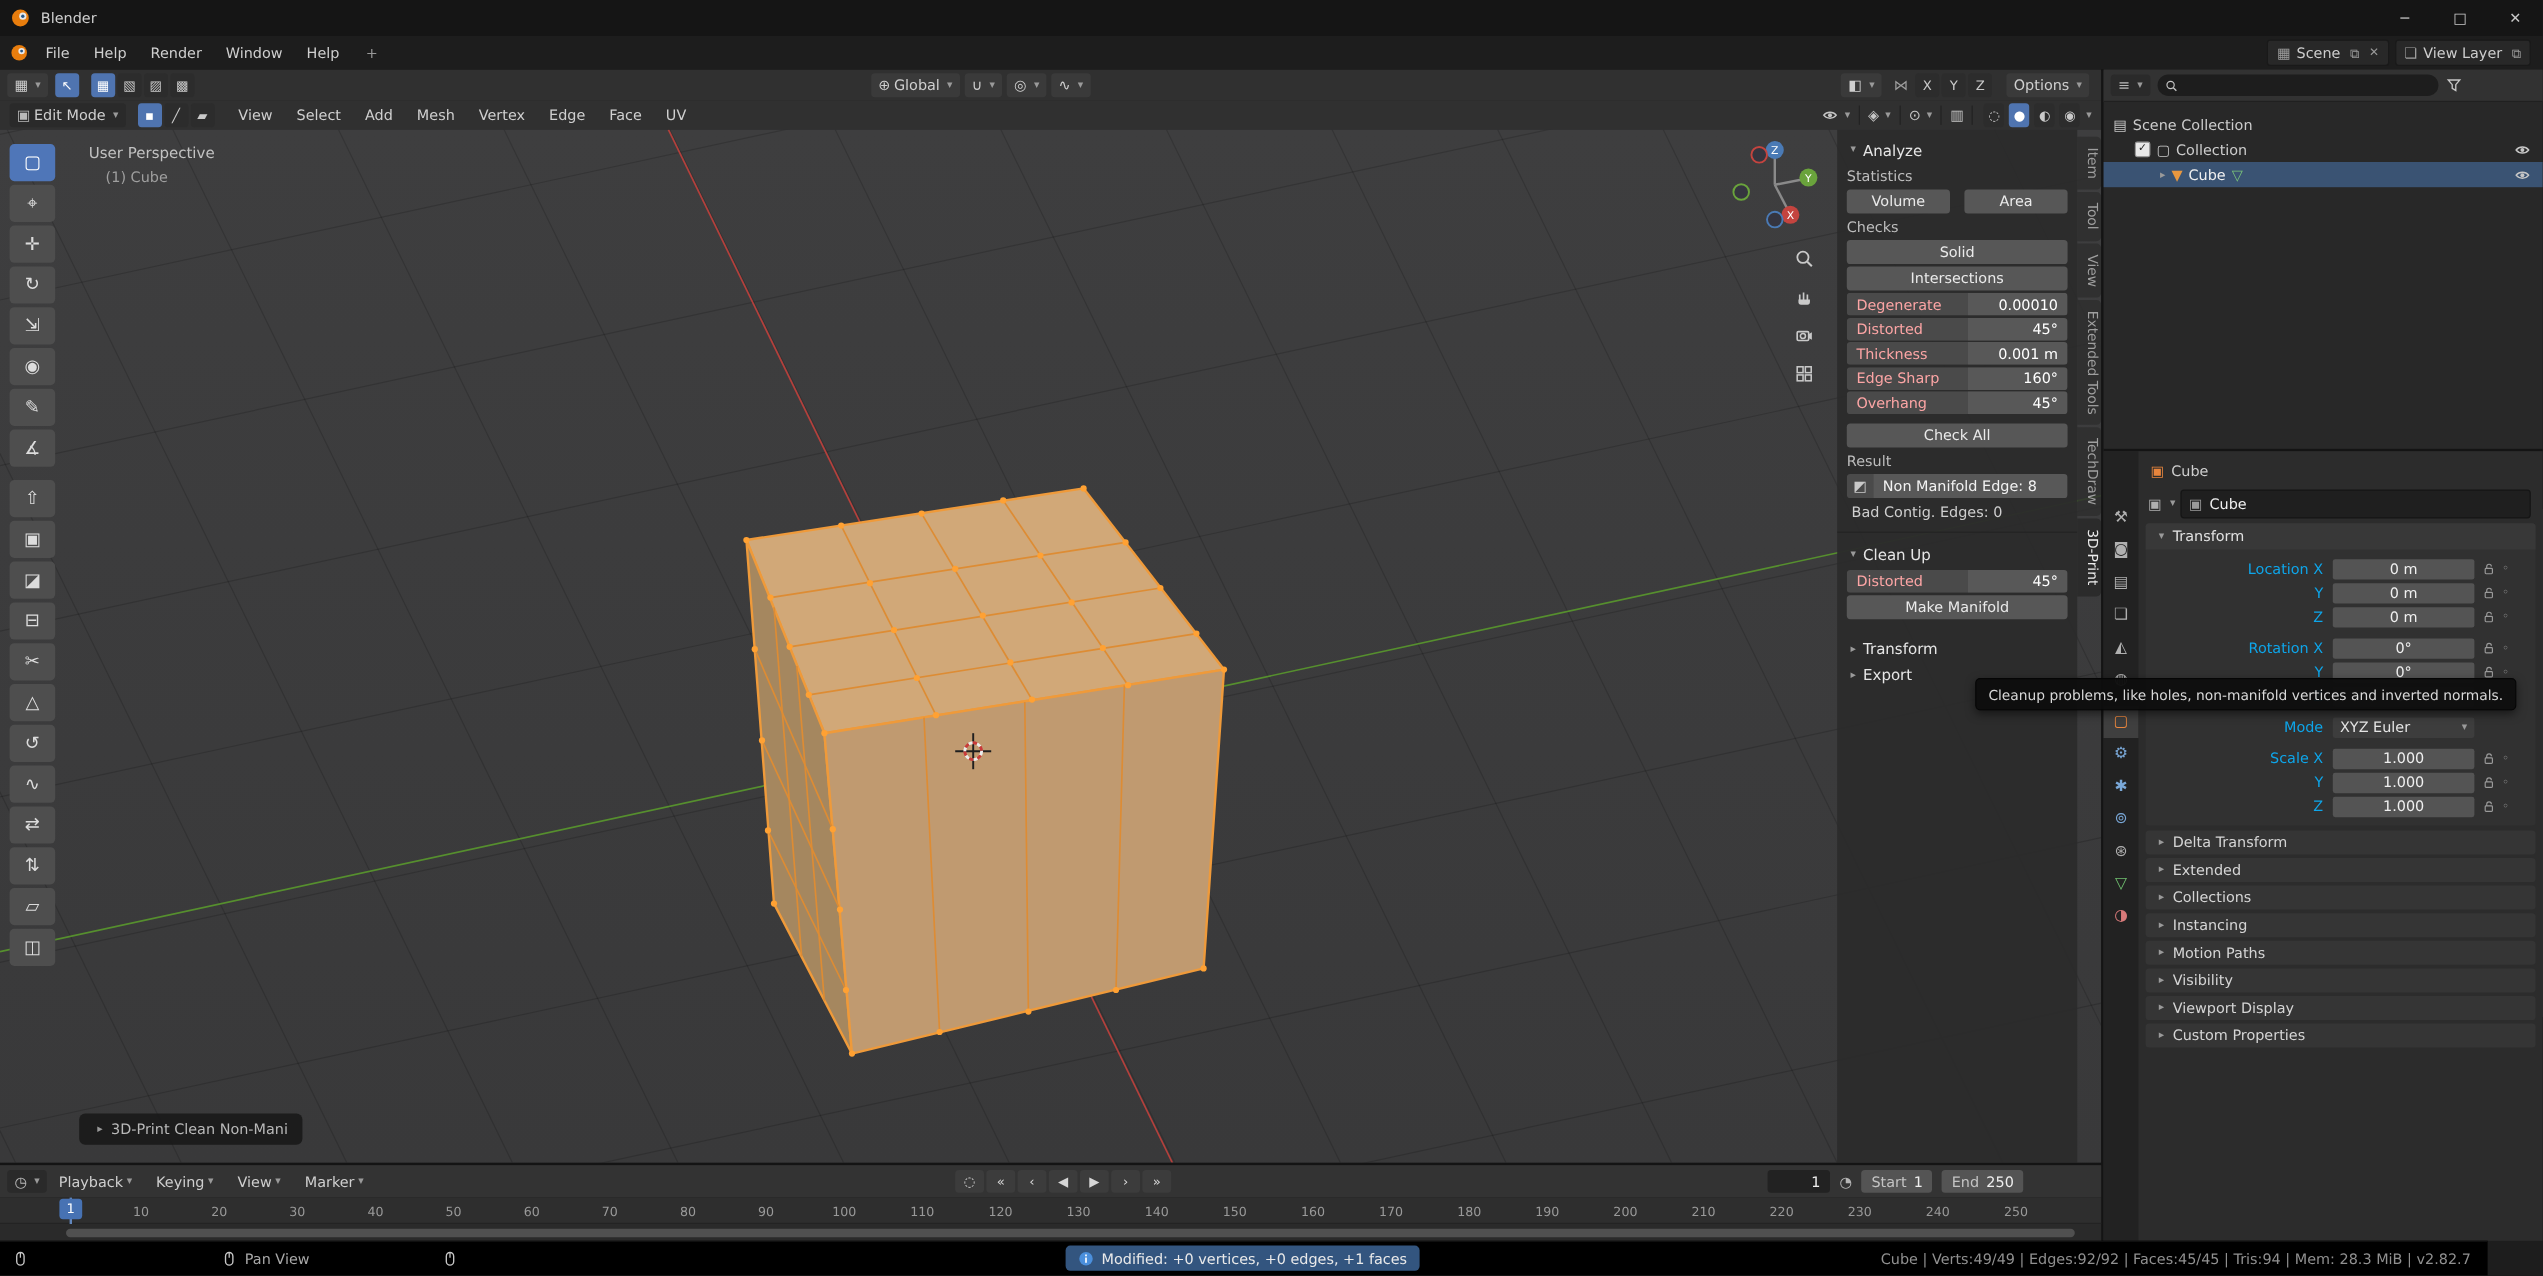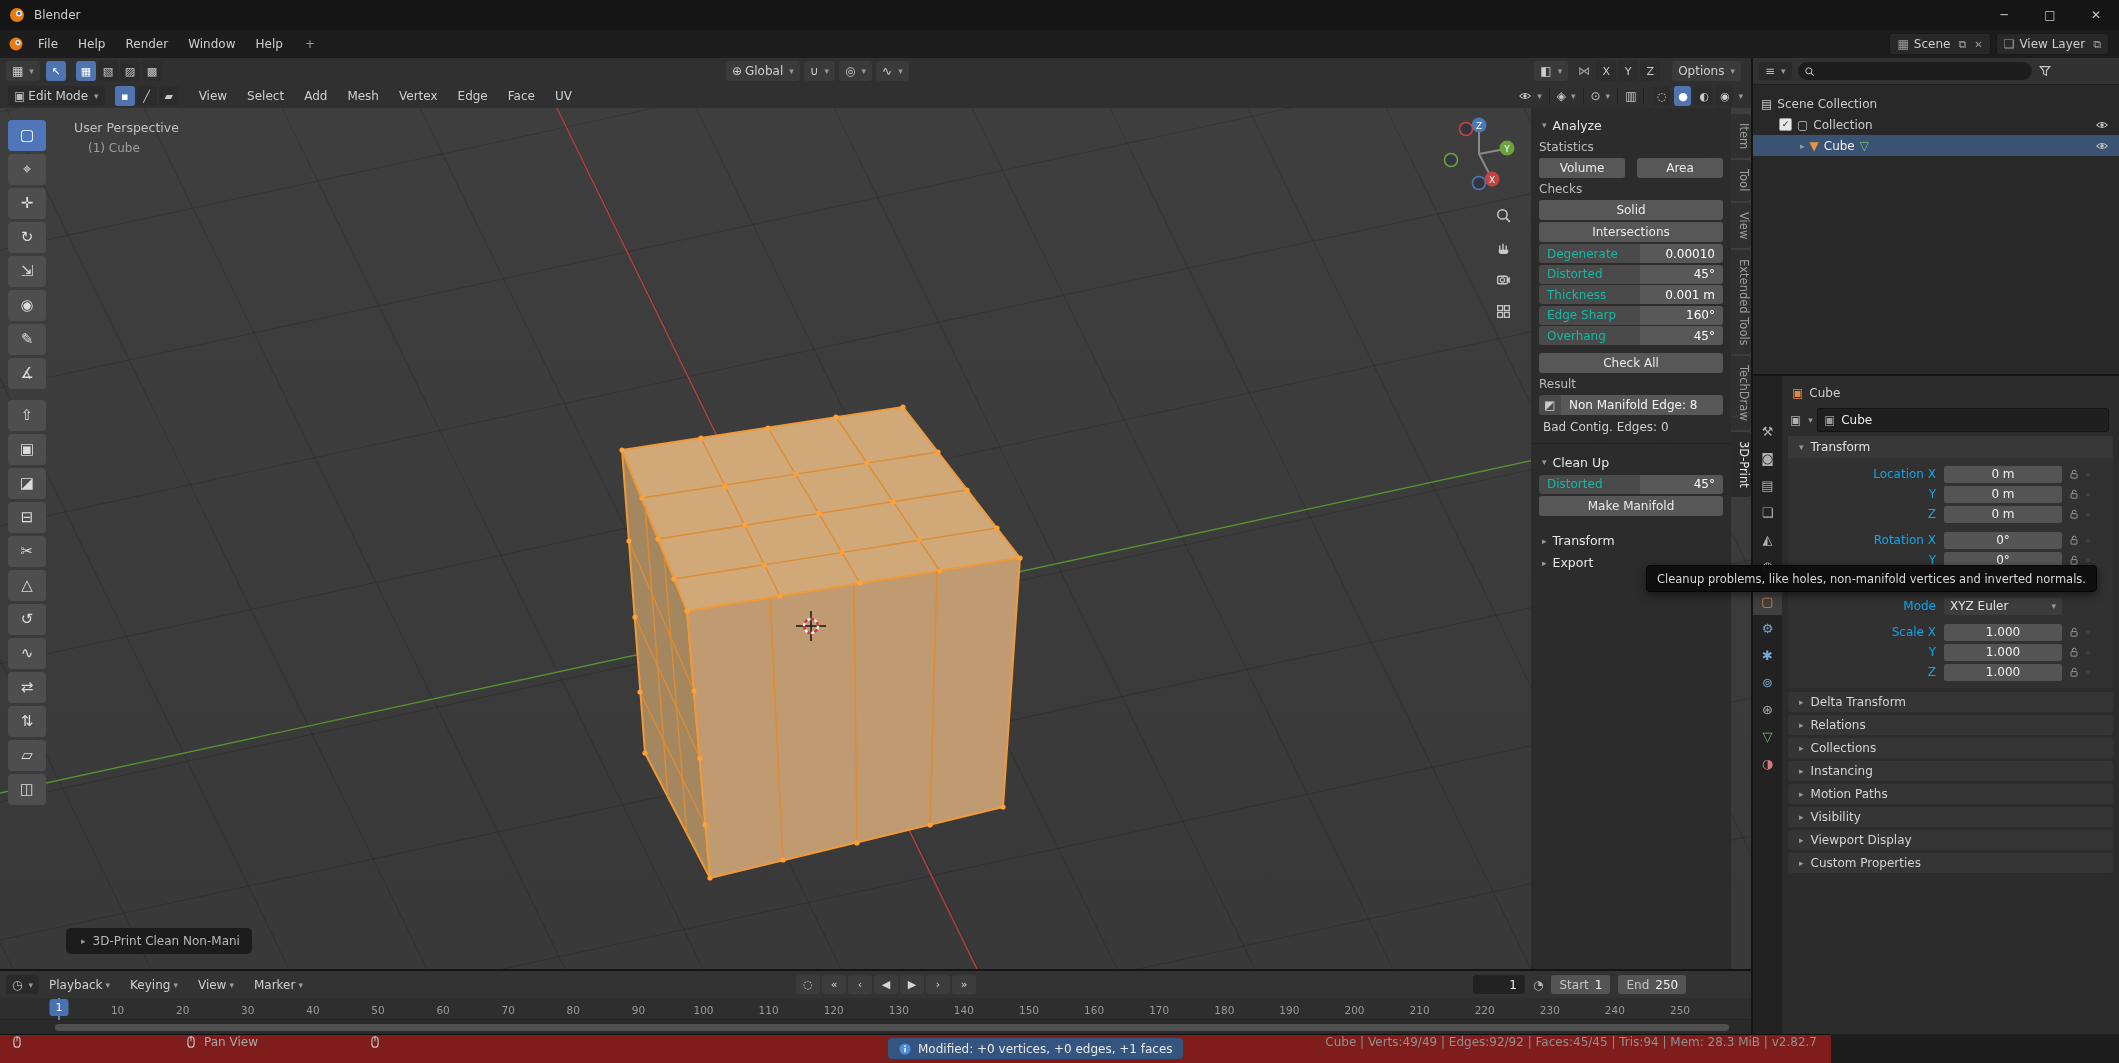--- a/index.html
+++ b/index.html
@@ -47,21 +47,21 @@
   .nav-btn svg{width:17px;height:17px;}
 
   
   #npanel{position:absolute;right:20px;top:0;width:200px;height:861px;background:rgba(43,43,43,.97);padding:6px 8px;box-sizing:border-box;}
   .np-h{display:flex;gap:6px;color:#e6e6e6;font-size:12.5px;align-items:center;height:22px;}
   .np-label{color:#bdbdbd;height:18px;display:flex;align-items:center;margin-top:2px;}
   .np-btn{background:#575757;border-radius:3px;height:20px;display:flex;align-items:center;justify-content:center;color:#eaeaea;margin:2px 0;}
   .np-pair{display:flex;gap:12px;margin:2px 0;}
   .np-pair .np-btn{flex:1;margin:0;}
   .np-row{display:flex;height:19px;margin:1.5px 0;border-radius:3px;overflow:hidden;}
-  .np-row .l{flex:1.25;background:#4a4a4a;display:flex;align-items:center;padding-left:8px;color:#14b8a6;}
+  .np-row .l{flex:1.25;background:#4a4a4a;display:flex;align-items:center;padding-left:8px;color:#fca5a5;}
   .np-row .v{flex:1;background:#585858;display:flex;align-items:center;justify-content:flex-end;padding-right:8px;color:#fff;}
   .np-result{display:flex;height:20px;margin:2px 0;border-radius:3px;overflow:hidden;}
   .np-result .i{width:22px;background:#4a4a4a;display:flex;align-items:center;justify-content:center;color:#c9c9c9;}
   .np-result .t{flex:1;background:#585858;display:flex;align-items:center;padding-left:8px;color:#f2f2f2;}
   .np-text{color:#cfcfcf;height:18px;display:flex;align-items:center;margin:3px 0 3px 4px;}
   .np-div{height:1px;background:#242424;margin:7px -8px;}
   #npanel-tabs{position:absolute;right:0;top:0;width:20px;height:861px;display:flex;flex-direction:column;padding-top:6px;box-sizing:border-box;}
   .np-tab{writing-mode:vertical-rl;font-size:11.5px;color:#9f9f9f;background:rgba(46,46,46,.85);padding:9px 0;margin-bottom:2px;border-radius:0 4px 4px 0;text-align:center;width:20px;box-sizing:border-box;}
   .np-tab.active{background:#2b2b2b;color:#ececec;}
 
@@ -109,21 +109,21 @@
   .tl-field{background:#545454;border-radius:3px;height:19px;display:flex;align-items:center;padding:0 8px;color:#efefef;gap:6px;}
   .tl-field .flabel{color:#c4c4c4;}
   #tl-ruler{height:21px;background:#2e2e2e;border-bottom:1px solid #232323;position:relative;}
   .tick{position:absolute;bottom:3px;transform:translateX(-50%);color:#999;font-size:10.5px;}
   #tl-body{height:15px;background:#2a2a2a;position:relative;}
   #tl-scroll{position:absolute;left:55px;right:22px;top:4px;height:7px;background:#505050;border-radius:4px;}
   #playhead-line{position:absolute;left:58px;top:0;width:2px;height:36px;background:rgba(107,150,214,.85);}
   #playhead-badge{position:absolute;left:59px;top:1px;transform:translateX(-50%);background:#4772b3;color:#fff;border-radius:3px;padding:0 6px;height:17px;display:flex;align-items:center;font-size:11px;}
 
   
-  #statusbar{left:0;top:1034px;width:1831px;height:29px;background:#7f1d1d;border-top:1px solid #0f0f0f;display:flex;align-items:flex-start;box-sizing:border-box;}
+  #statusbar{left:0;top:1034px;width:2073px;height:29px;background:#000000;border-top:1px solid #0f0f0f;display:flex;align-items:center;box-sizing:border-box;}
   #status-pill{position:absolute;left:888px;top:1038px;height:21px;background:#33557f;border-radius:4px;display:flex;align-items:center;gap:6px;padding:0 10px;color:#eaeaea;}
   #status-stats{margin-left:auto;margin-right:14px;color:#909090;}
   .hint{color:#a8a8a8;margin-left:6px;}
 </style>
 </head>
 <body>
 
 <svg width="0" height="0" style="position:absolute" aria-hidden="true">
   <defs>
     <symbol id="icon-eye" viewBox="0 0 16 16">
@@ -711,21 +711,21 @@
             </div>
           </div>
       </div>
       <div id="prop-sections">
           <div class="psec">
             <span class="caret">▸</span>
             <span>Delta Transform</span>
           </div>
           <div class="psec">
             <span class="caret">▸</span>
-            <span>Relations</span>
+            <span>Extended</span>
           </div>
           <div class="psec">
             <span class="caret">▸</span>
             <span>Collections</span>
           </div>
           <div class="psec">
             <span class="caret">▸</span>
             <span>Instancing</span>
           </div>
           <div class="psec">

